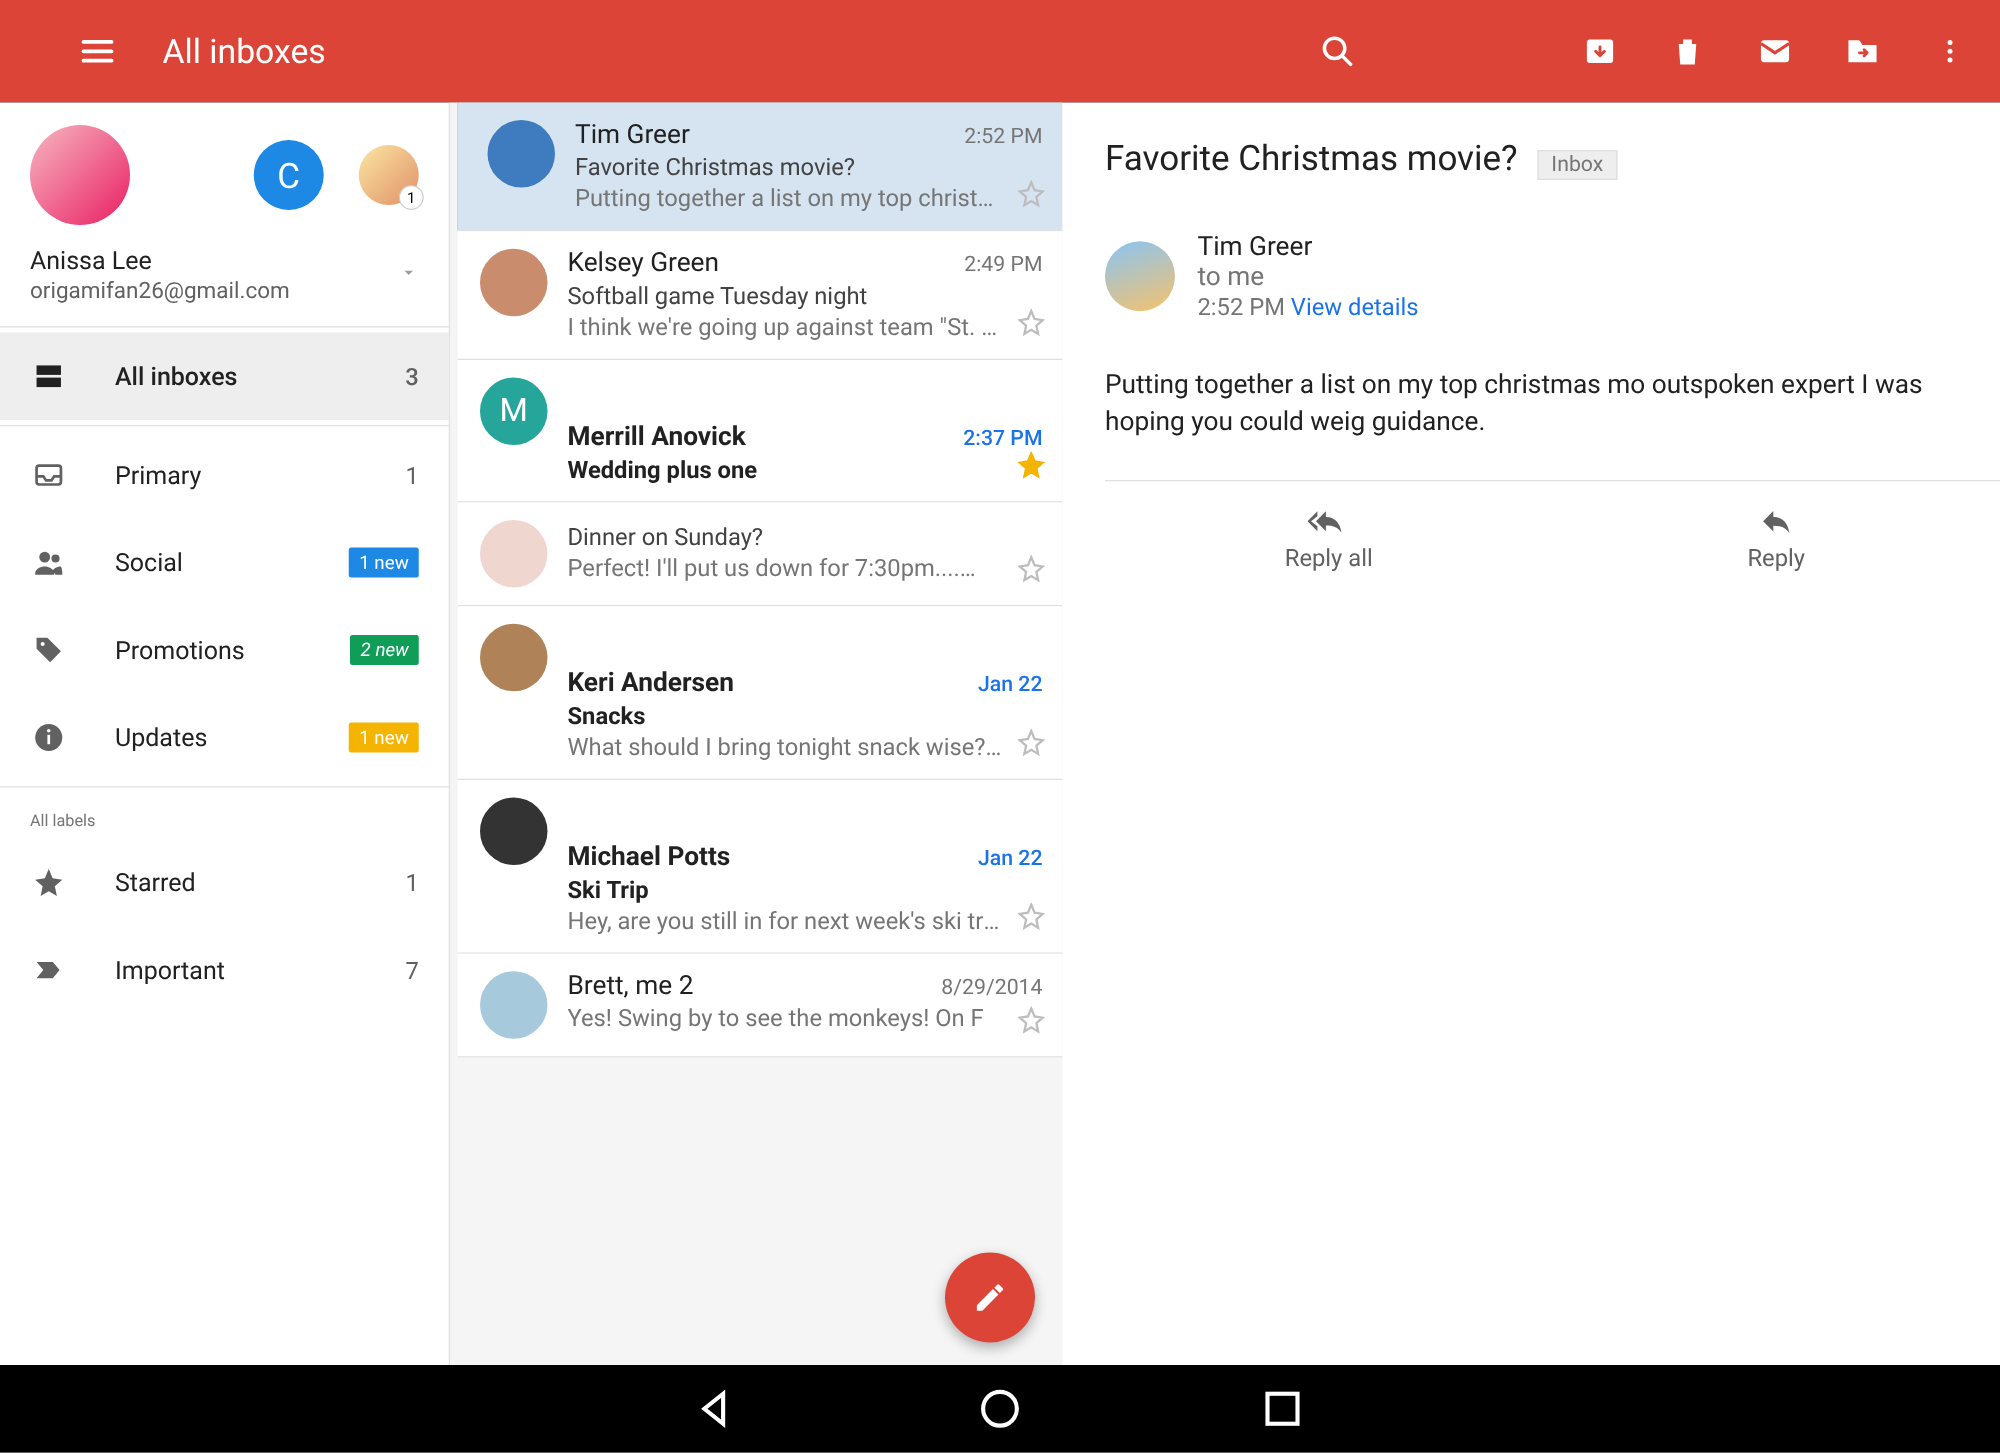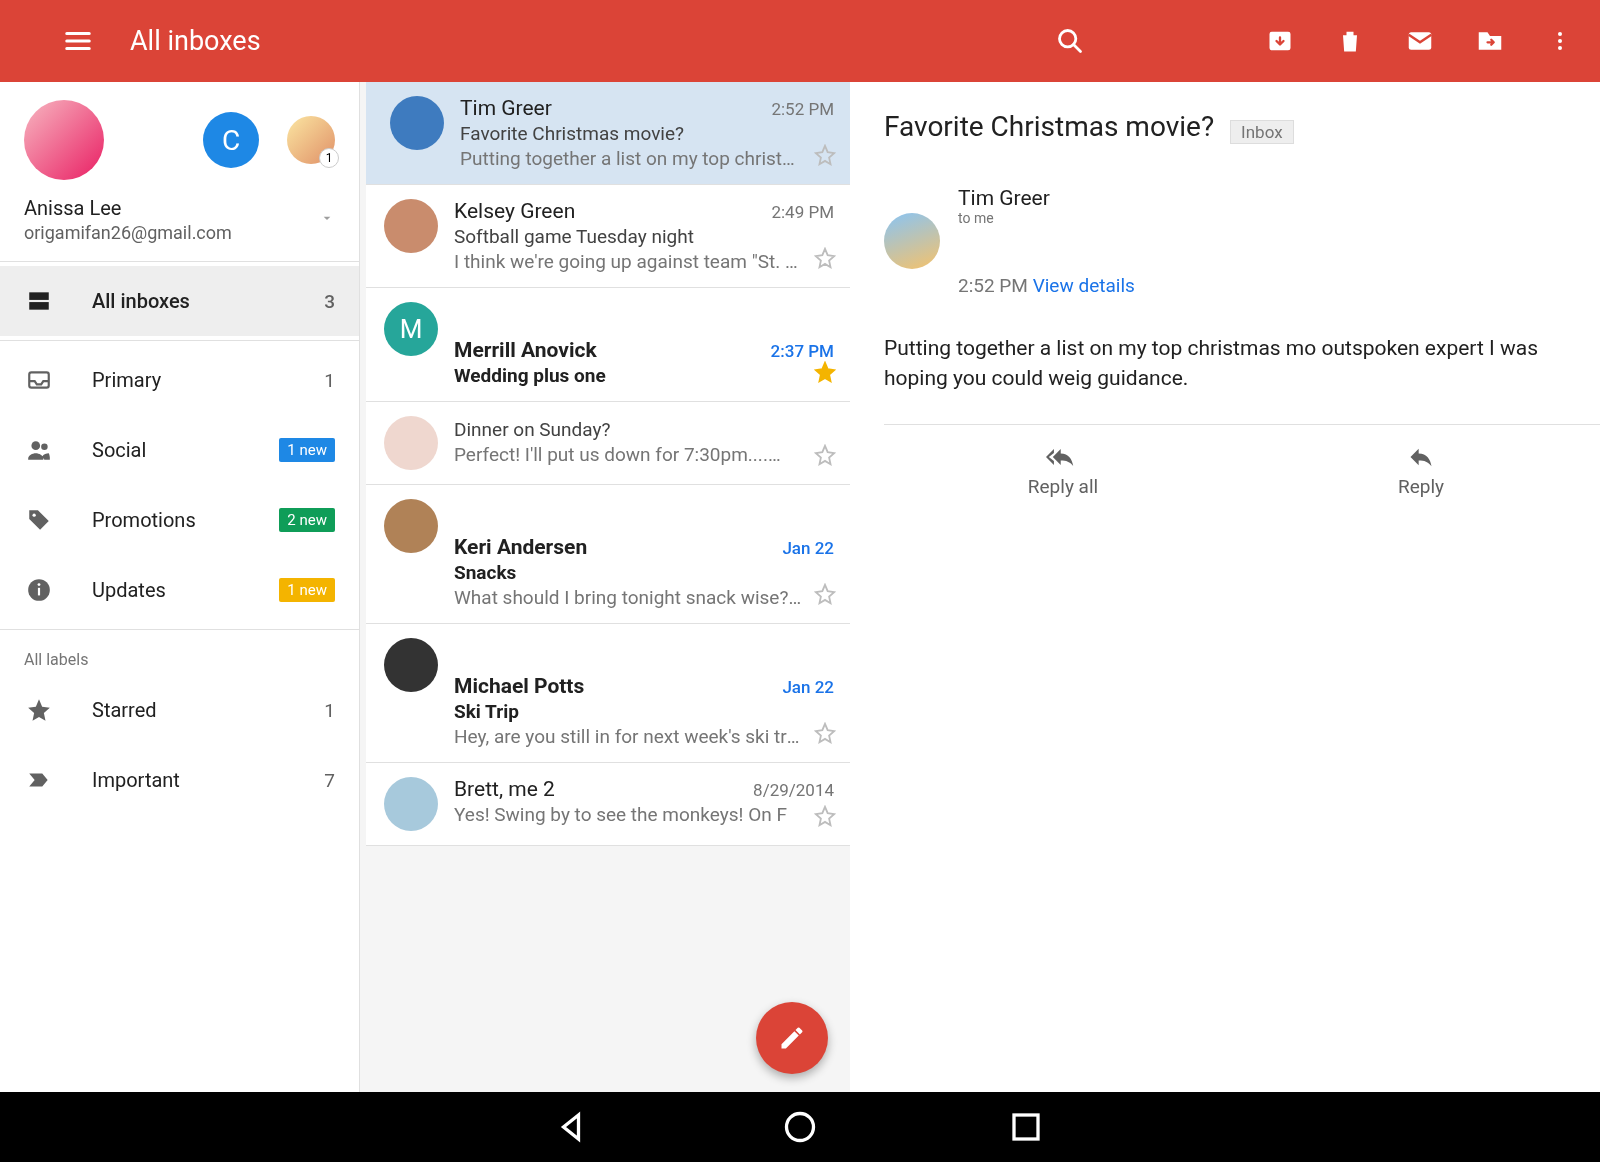--- a/index.html
+++ b/index.html
@@ -62,24 +62,24 @@
     height: 70px; display:flex; align-items:center;
     padding: 0 24px; font-size:20px; color:#212121; cursor:pointer;
   }
   .nav-item .nicon { width:30px; margin-right:38px; color:#616161; display:flex; justify-content:center;}
   .nav-item.selected { background:#eeeeee; font-weight:500; }
   .nav-item .count { margin-left:auto; color:#616161; font-size:19px;}
   .nav-item .badge-blue,.nav-item .badge-green,.nav-item .badge-orange {
     margin-left:auto; color:#fff; font-size:15px; padding:3px 8px; border-radius:2px;
   }
   .badge-blue { background:#1e88e5; }
-  .badge-green{ background:#0f9d58; }
+  .badge-green{ background:#0f9d58;font-style:italic; }
   .badge-orange{background:#f4b400;}
   .nav-sep { height:1px; background:#e0e0e0; margin:4px 0;}
-  .nav-header { padding:16px 24px 6px 24px; color:#757575; font-size:16px;}
+  .nav-header { padding:16px 24px 6px 24px; color:#757575; font-size:13px;}
 
   
   .msglist {
     width: 490px; background:#f5f5f5; overflow:hidden; position:relative;
     border-left: 6px solid transparent;
   }
   .msg {
     display:flex; padding:14px 16px 14px 18px; background:#fff;
     border-bottom:1px solid #e0e0e0; cursor:pointer; position:relative;
   }
@@ -122,22 +122,22 @@
     display:inline-block; font-size:17px; color:#757575;
     background:#eeeeee; border:1px solid #ddd; padding:1px 10px; margin-left:12px;
     vertical-align:middle;
   }
   .reader .sender-row { display:flex; margin-top:42px; align-items:center;}
   .reader .sav {
     width:56px;height:56px;border-radius:50%;
     background:linear-gradient(160deg,#89c4f4,#f5c26b); margin-right:18px; flex-shrink:0;
   }
   .reader .sname { font-size:21px; color:#212121;}
-  .reader .tome  { font-size:14px; color:#757575;}
-  .reader .meta  { font-size:19px; color:#757575;margin-top:48px;}
+  .reader .tome  { font-size:21px; color:#757575;}
+  .reader .meta  { font-size:19px; color:#757575;}
   .reader .meta a{ color:#1a73e8; text-decoration:none;}
   .reader .bodytext { margin-top:36px; font-size:21px; color:#212121; line-height:1.45;}
   .reader .actions {
     margin-top:30px; border-top:1px solid #e0e0e0; display:flex;
   }
   .reader .action {
     flex:1; text-align:center; padding:18px 0; color:#616161; font-size:19px; cursor:pointer;
   }
   .reader .action svg { fill:#616161; display:block; margin:0 auto 4px auto;}
 

